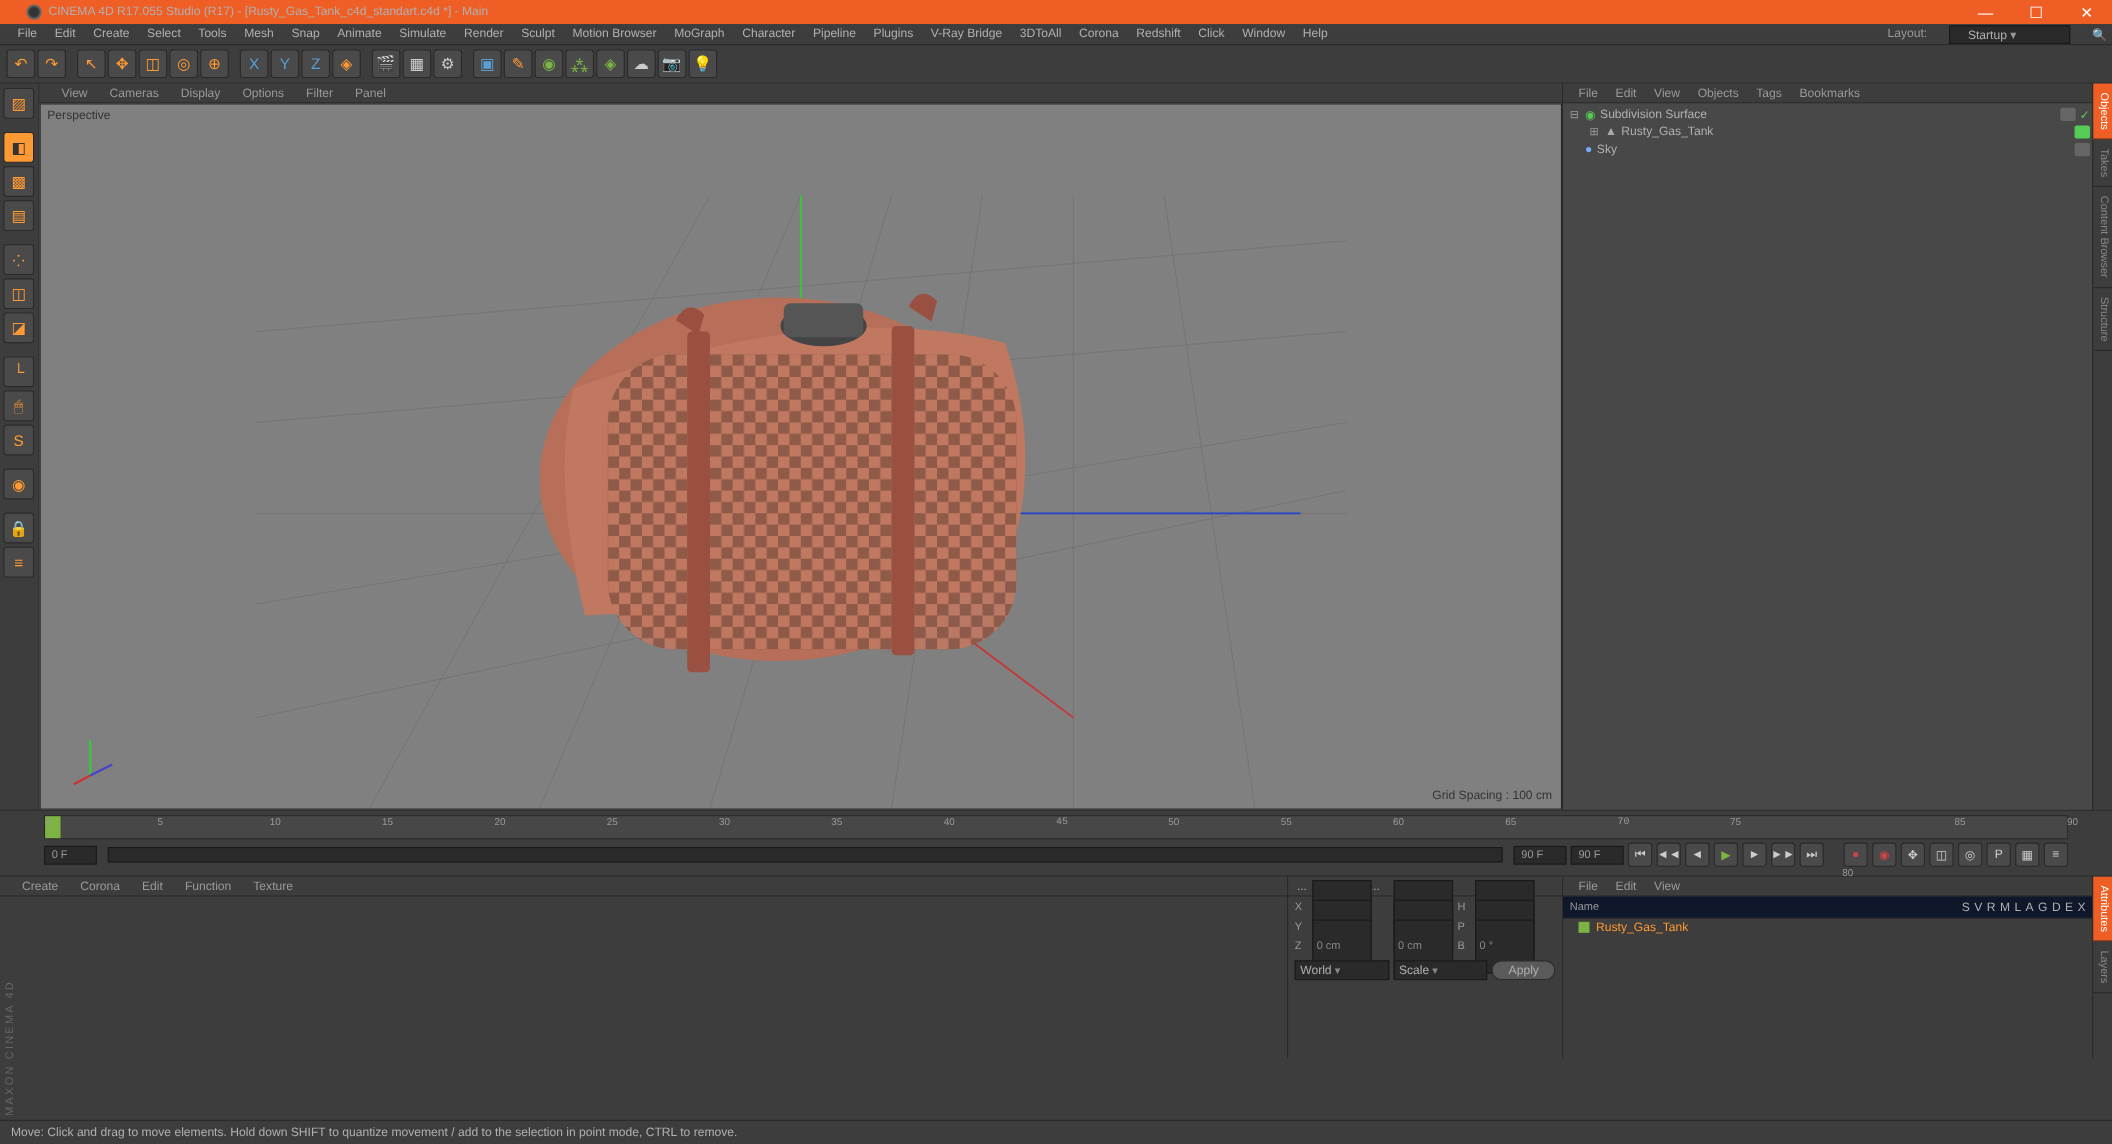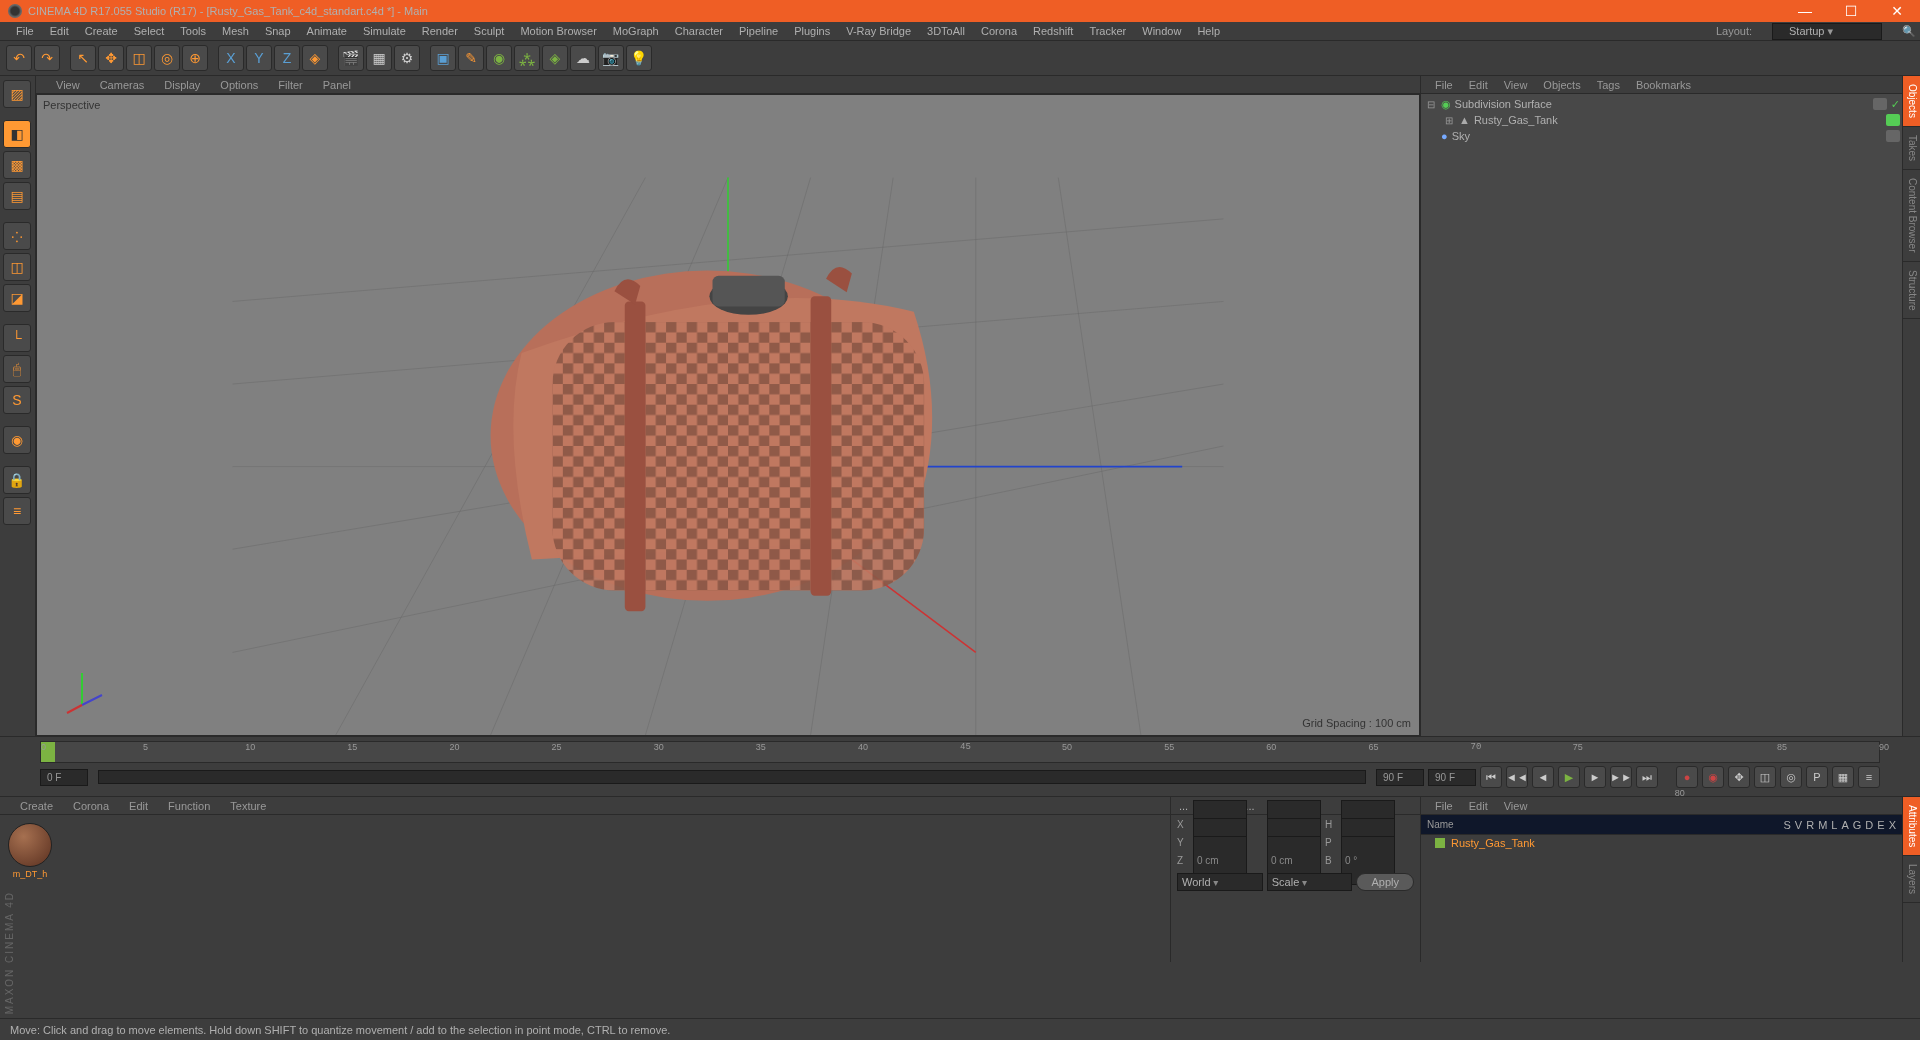--- a/index.html
+++ b/index.html
@@ -1,17 +1,17 @@
 <!DOCTYPE html>
 <html><head>
 <meta charset="utf-8">
 <style>
 *{margin:0;padding:0;box-sizing:border-box;font-family:Arial,sans-serif;font-size:11px;color:#b0b0b0;user-select:none}
 body{background:#3d3d3d;width:1920px;height:1040px;overflow:hidden;position:relative}
-.titlebar{height:22px;background:#ef5e25;display:flex;align-items:center;padding-left:8px;color:#fff}
+.titlebar{height:22px;background:#ef5e25;display:flex;align-items:center;padding-left:24px;color:#fff}
 .titlebar .icon{width:14px;height:14px;background:radial-gradient(circle,#333 40%,#666 60%);border-radius:50%;margin-right:6px}
 .winbtns{position:absolute;right:0;top:0;display:flex}
 .winbtn{width:46px;height:22px;display:flex;align-items:center;justify-content:center;color:#fff;font-size:14px}
 .menubar{height:18px;background:#3d3d3d;display:flex;align-items:center;padding-left:8px;gap:0}
 .menubar span{padding:2px 8px;font-size:11px;color:#b0b0b0}
 .layout-right{position:absolute;right:4px;top:22px;height:18px;display:flex;align-items:center;gap:20px}
 .layout-right .lbl{color:#999}
 .layout-select{background:#2a2a2a;border:1px solid #1a1a1a;padding:1px 16px;width:110px;color:#999}
 .toolbar{height:36px;background:#3d3d3d;border-top:1px solid #2a2a2a;border-bottom:1px solid #2a2a2a;display:flex;align-items:center;padding:2px 6px;gap:2px}
 .tbtn{width:26px;height:26px;background:#4a4a4a;border:1px solid #2a2a2a;border-radius:3px;display:flex;align-items:center;justify-content:center;font-size:14px;color:#ff9933}
@@ -106,21 +106,21 @@
   <span>Sculpt</span>
   <span>Motion Browser</span>
   <span>MoGraph</span>
   <span>Character</span>
   <span>Pipeline</span>
   <span>Plugins</span>
   <span>V-Ray Bridge</span>
   <span>3DToAll</span>
   <span>Corona</span>
   <span>Redshift</span>
-  <span>Tracker</span>
+  <span>Click</span>
   <span>Window</span>
   <span>Help</span>
 </div>
 <div class="layout-right">
   <span class="lbl">Layout:</span>
   <div class="layout-select"><span>Startup</span> ▾</div>
   <div style="width:14px;color:#999">🔍</div>
 </div>
 
 <div class="toolbar">
@@ -327,26 +327,20 @@
 
 <div class="bottom-area">
   <div class="mat-panel">
     <div class="mat-menu">
       <span>Create</span>
       <span>Corona</span>
       <span>Edit</span>
       <span>Function</span>
       <span>Texture</span>
     </div>
-    <div class="mat-content">
-      <div>
-        <div class="mat-ball"></div>
-        <div class="mat-label">m_DT_h</div>
-      </div>
-    </div>
   </div>
 
   <div class="coord-panel">
     <div class="coord-hdr">
       <span>...</span>
       <span>...</span>
       <span>...</span>
     </div>
     <div id="coord-rows">
         <div class="coord-row">

